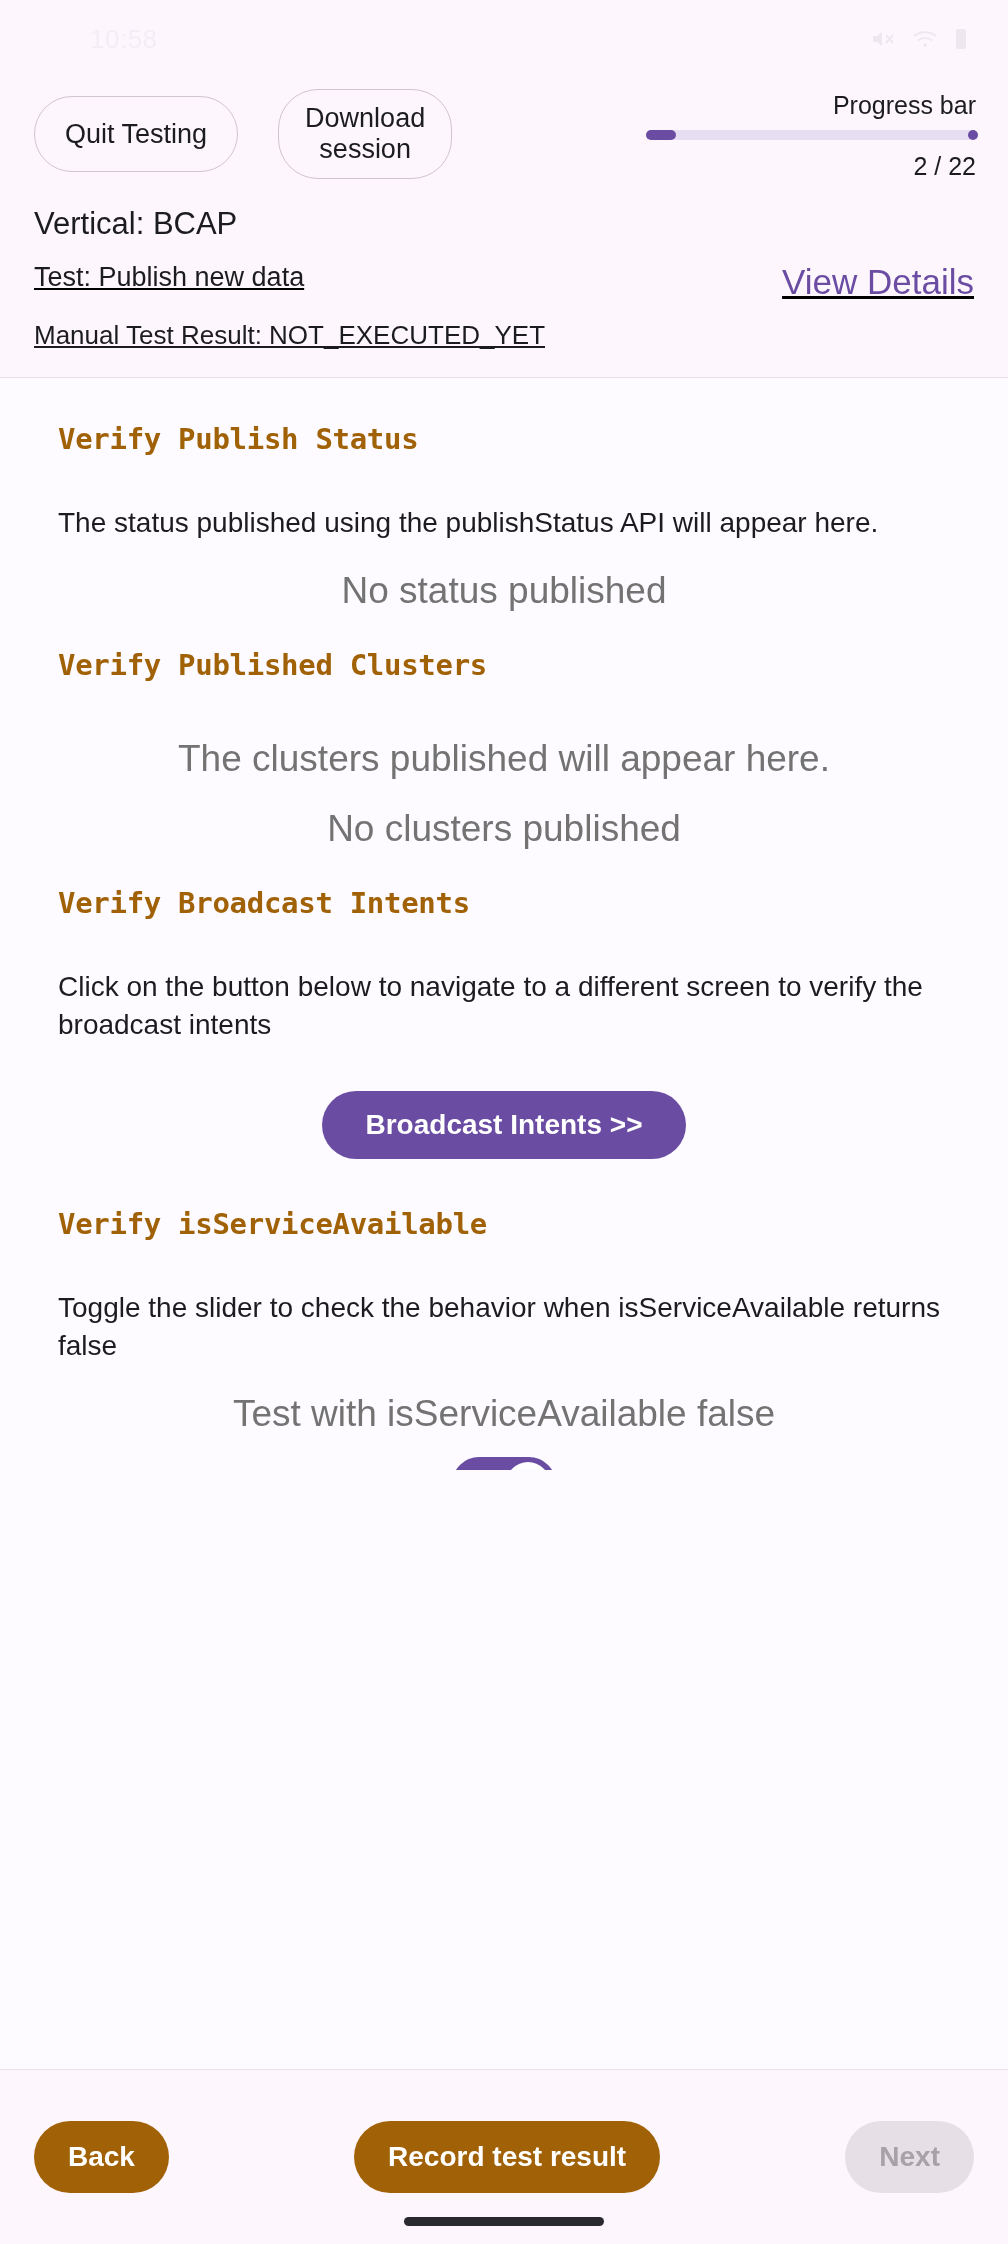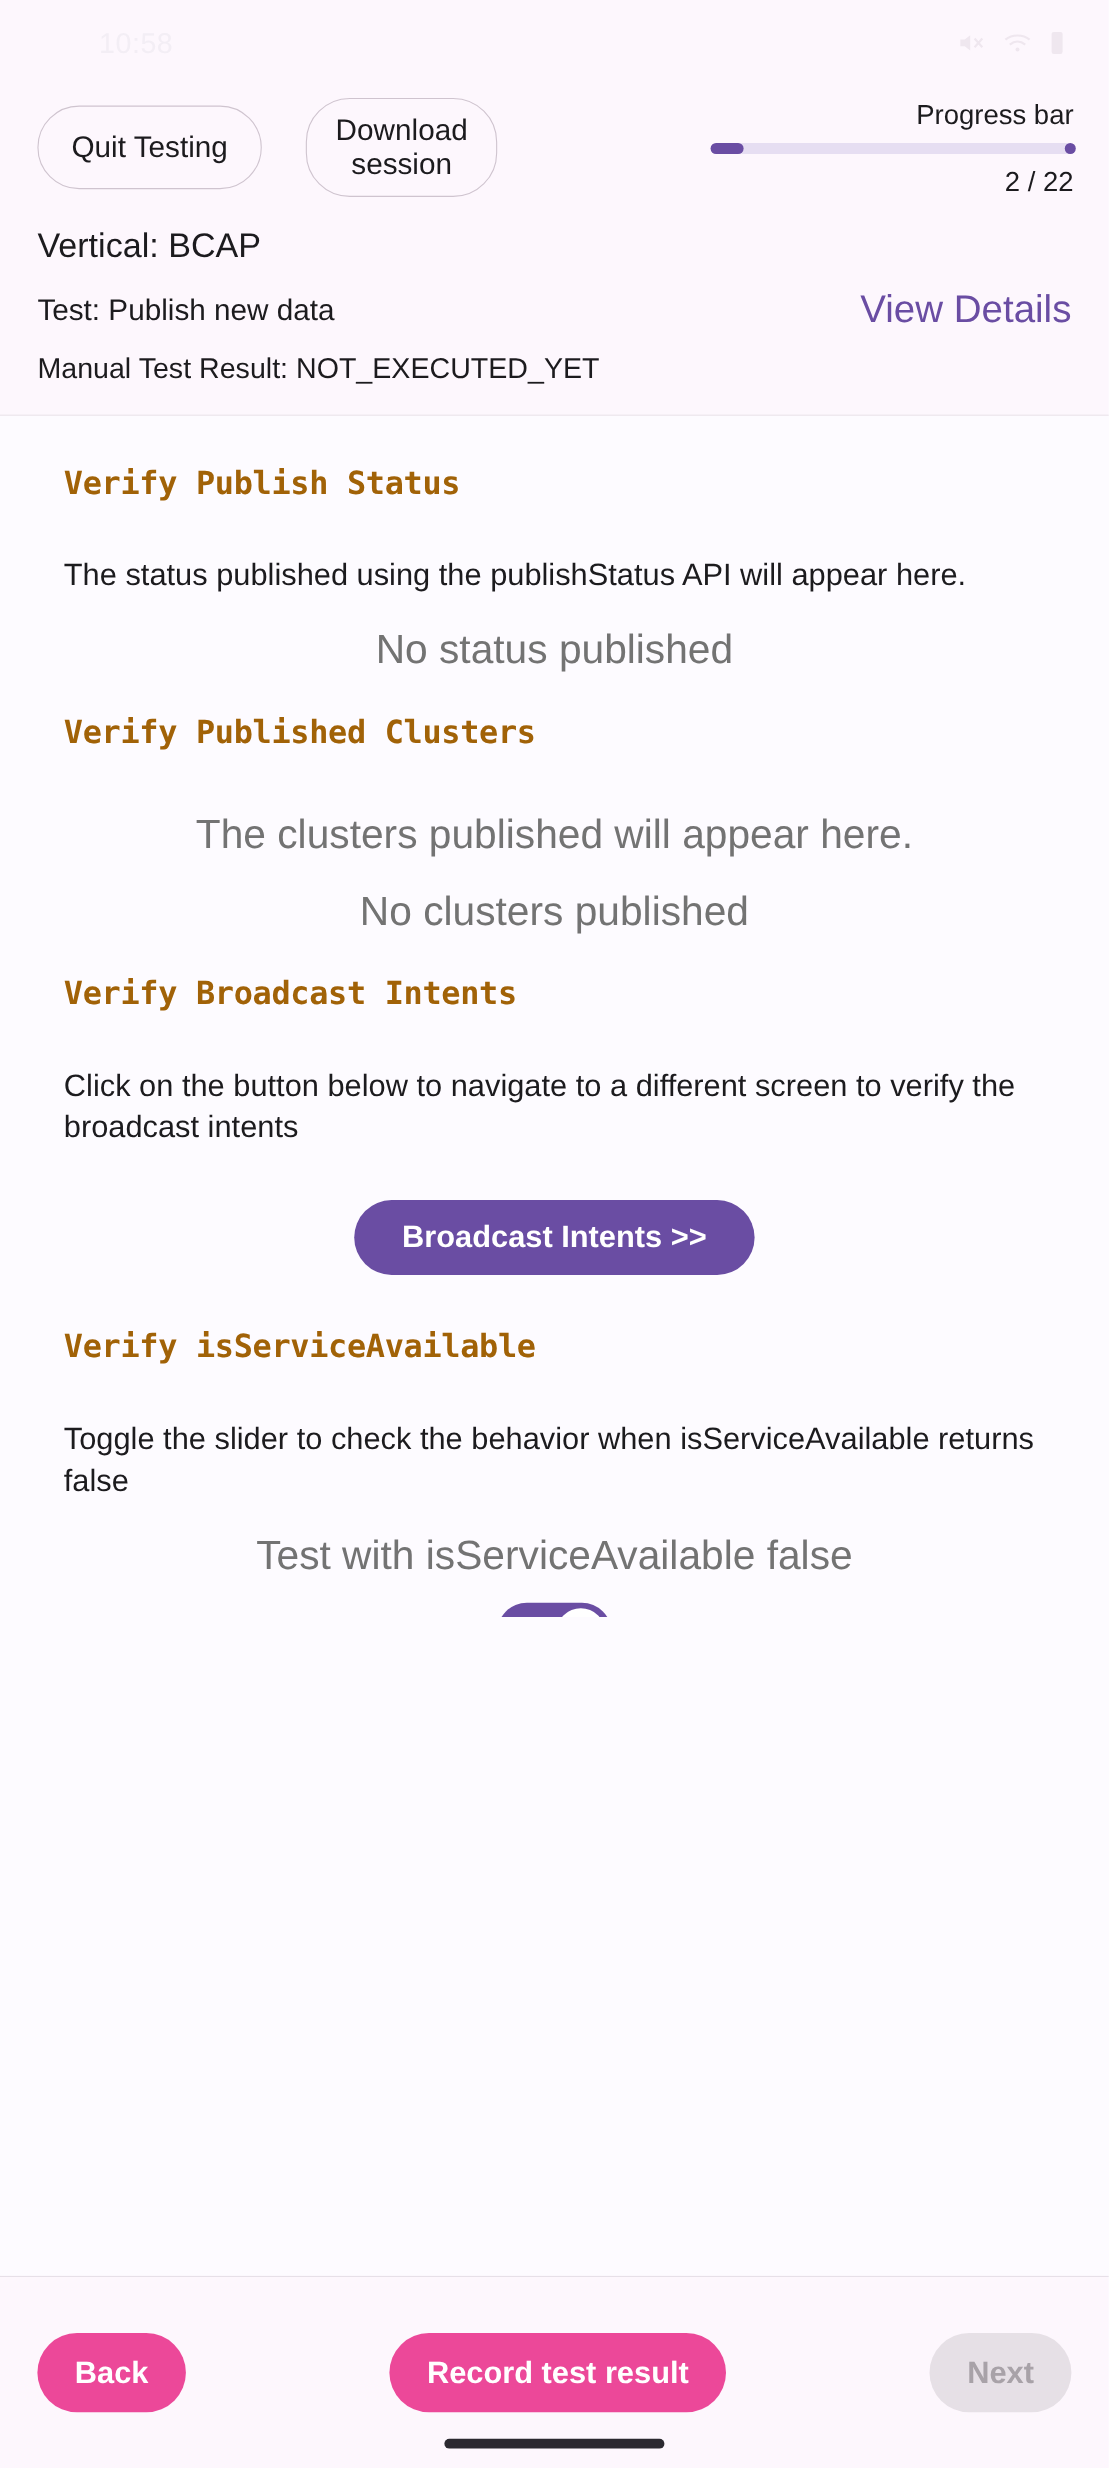--- a/index.html
+++ b/index.html
@@ -121,36 +121,38 @@
     padding: 16px 34px 26px 34px;
     border-bottom: 1px solid #e7e0e8;
   }
   .vertical-title {
     font-size: 31px;
     color: #1c1b1e;
     margin-bottom: 20px;
   }
   .test-row {
     display: flex;
-    align-items: center;
+    align-items: flex-start;
     justify-content: space-between;
+    text-decoration: underline;
   }
   .test-name {
     font-size: 27px;
     color: #1c1b1e;
   }
   .view-details {
     font-size: 35px;
     color: #6a4da3;
     cursor: pointer;
   }
   .manual-result {
     margin-top: 18px;
     font-size: 26px;
     color: #1c1b1e;
+    text-decoration: underline;
   }
 
   
   .content {
     background: #fdfbff;
     padding: 44px 0 0 0;
     height: 1092px;
     overflow: hidden;
   }
   .sec-heading {
@@ -228,21 +230,21 @@
     padding: 0 34px;
   }
   .nav-btn {
     border: none;
     border-radius: 40px;
     font-size: 28px;
     font-weight: bold;
     height: 72px;
     padding: 0 34px;
     cursor: pointer;
-    background: #ec4899;
+    background: #a16207;
     color: #ffffff;
   }
   .nav-btn.disabled {
     background: #e6e0e6;
     color: #a8a2a8;
     cursor: default;
   }
   .home-indicator {
     position: absolute;
     bottom: 18px;

